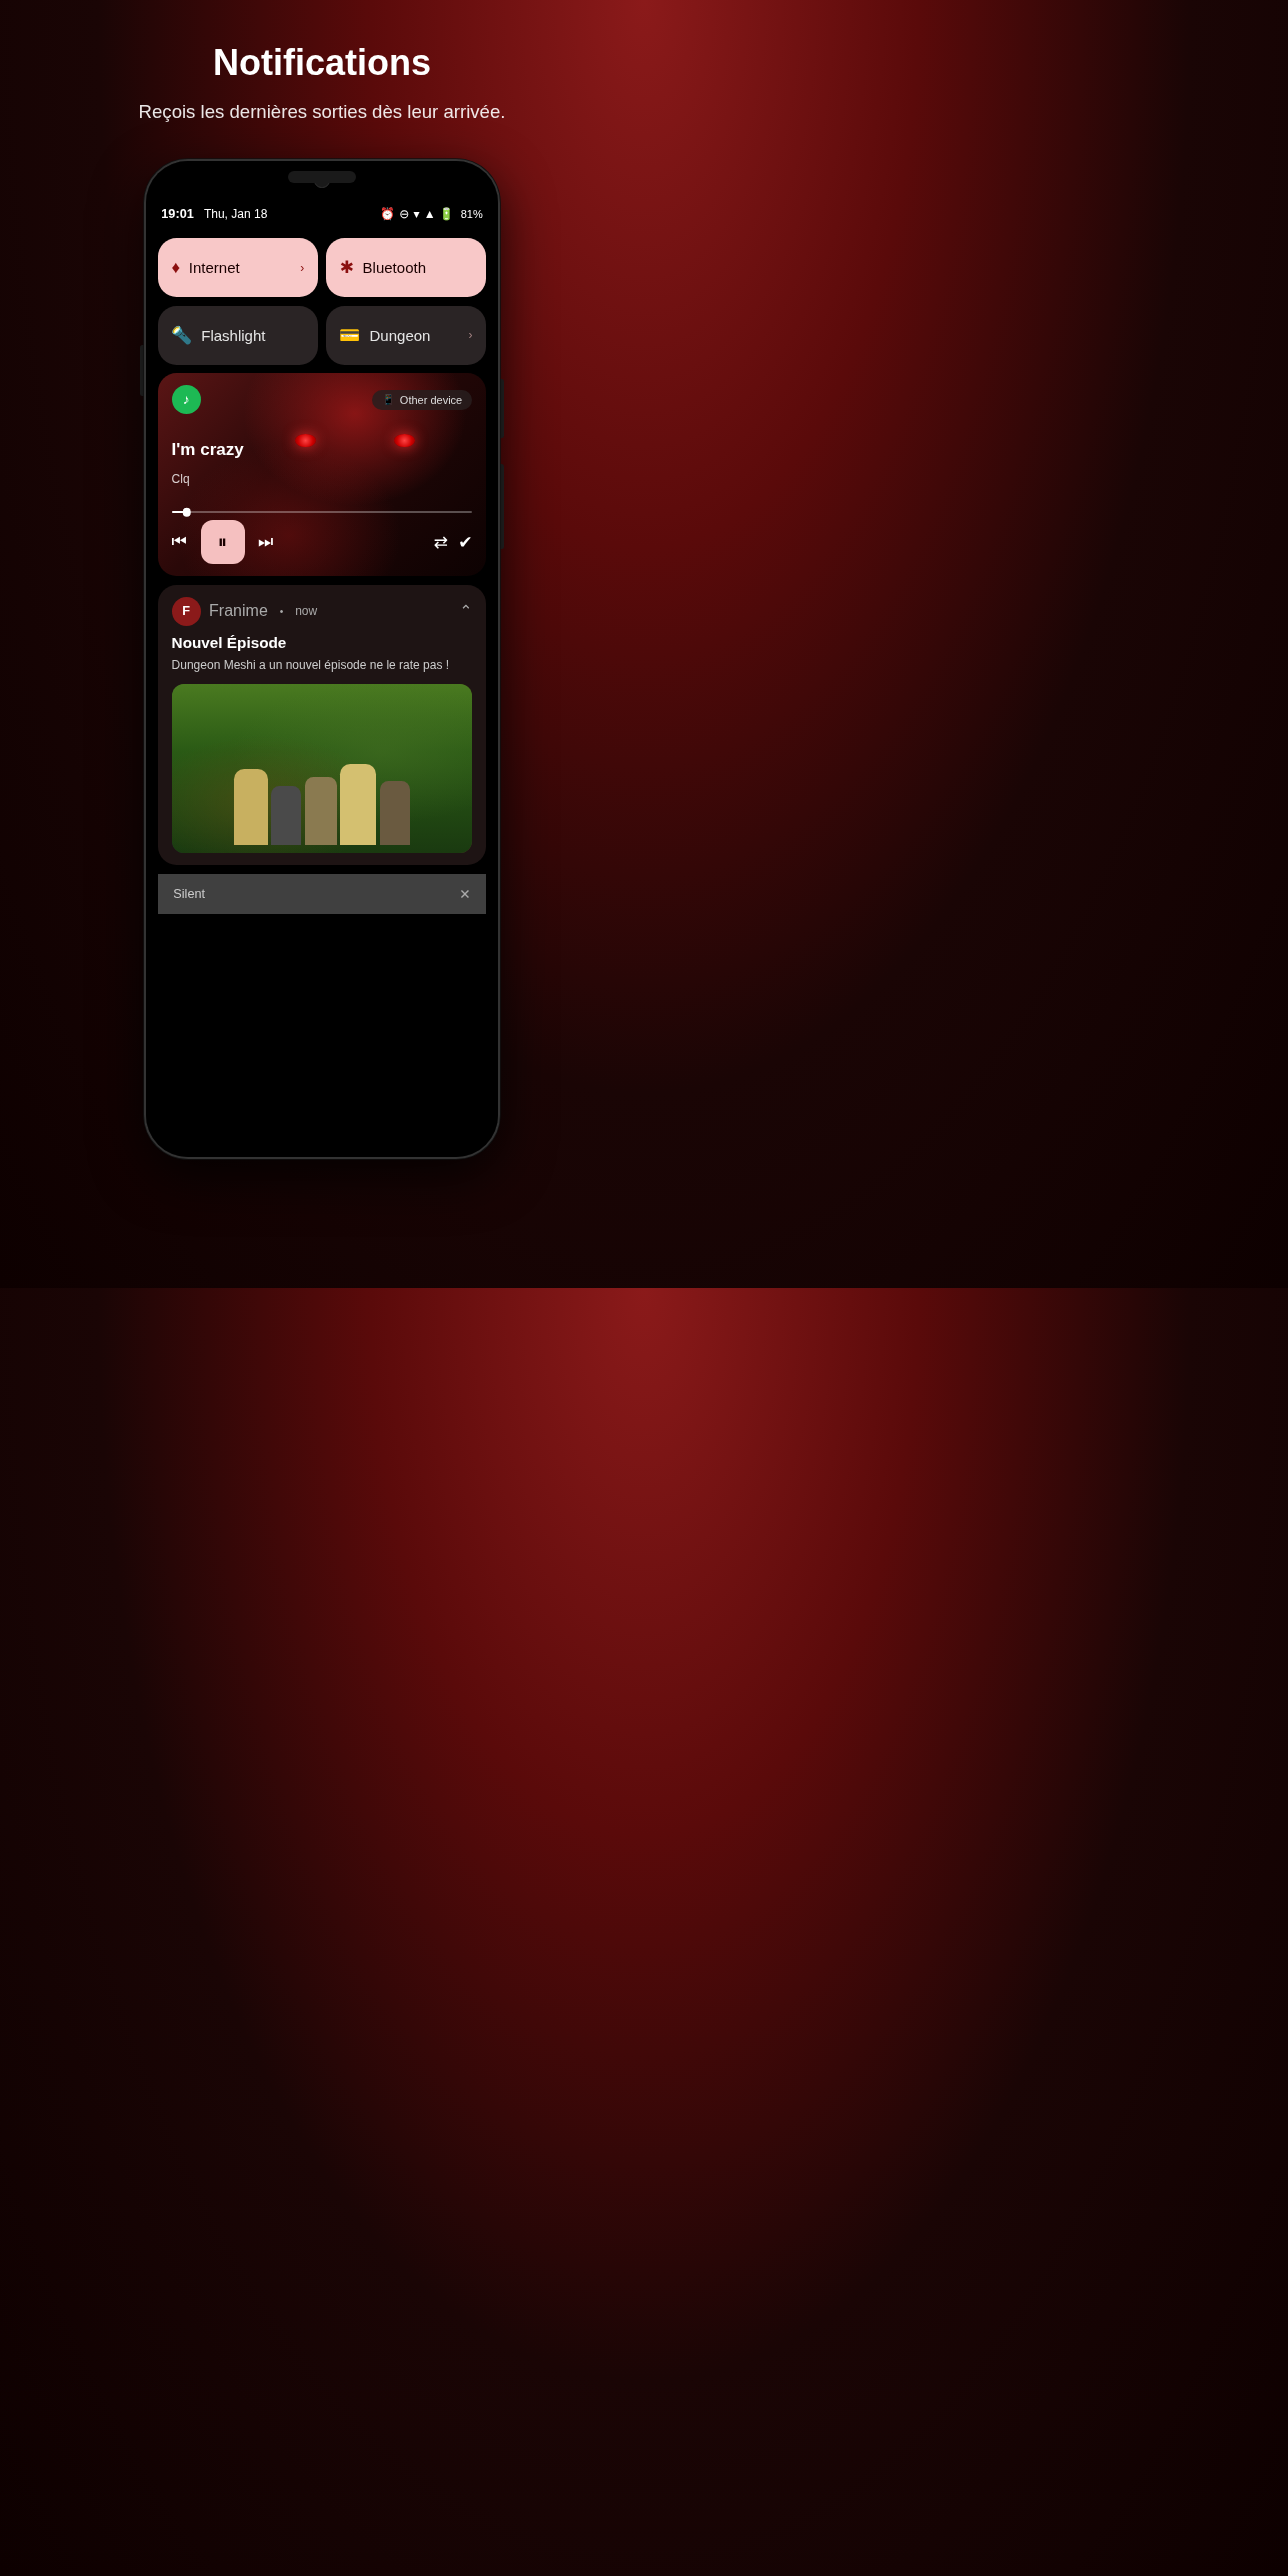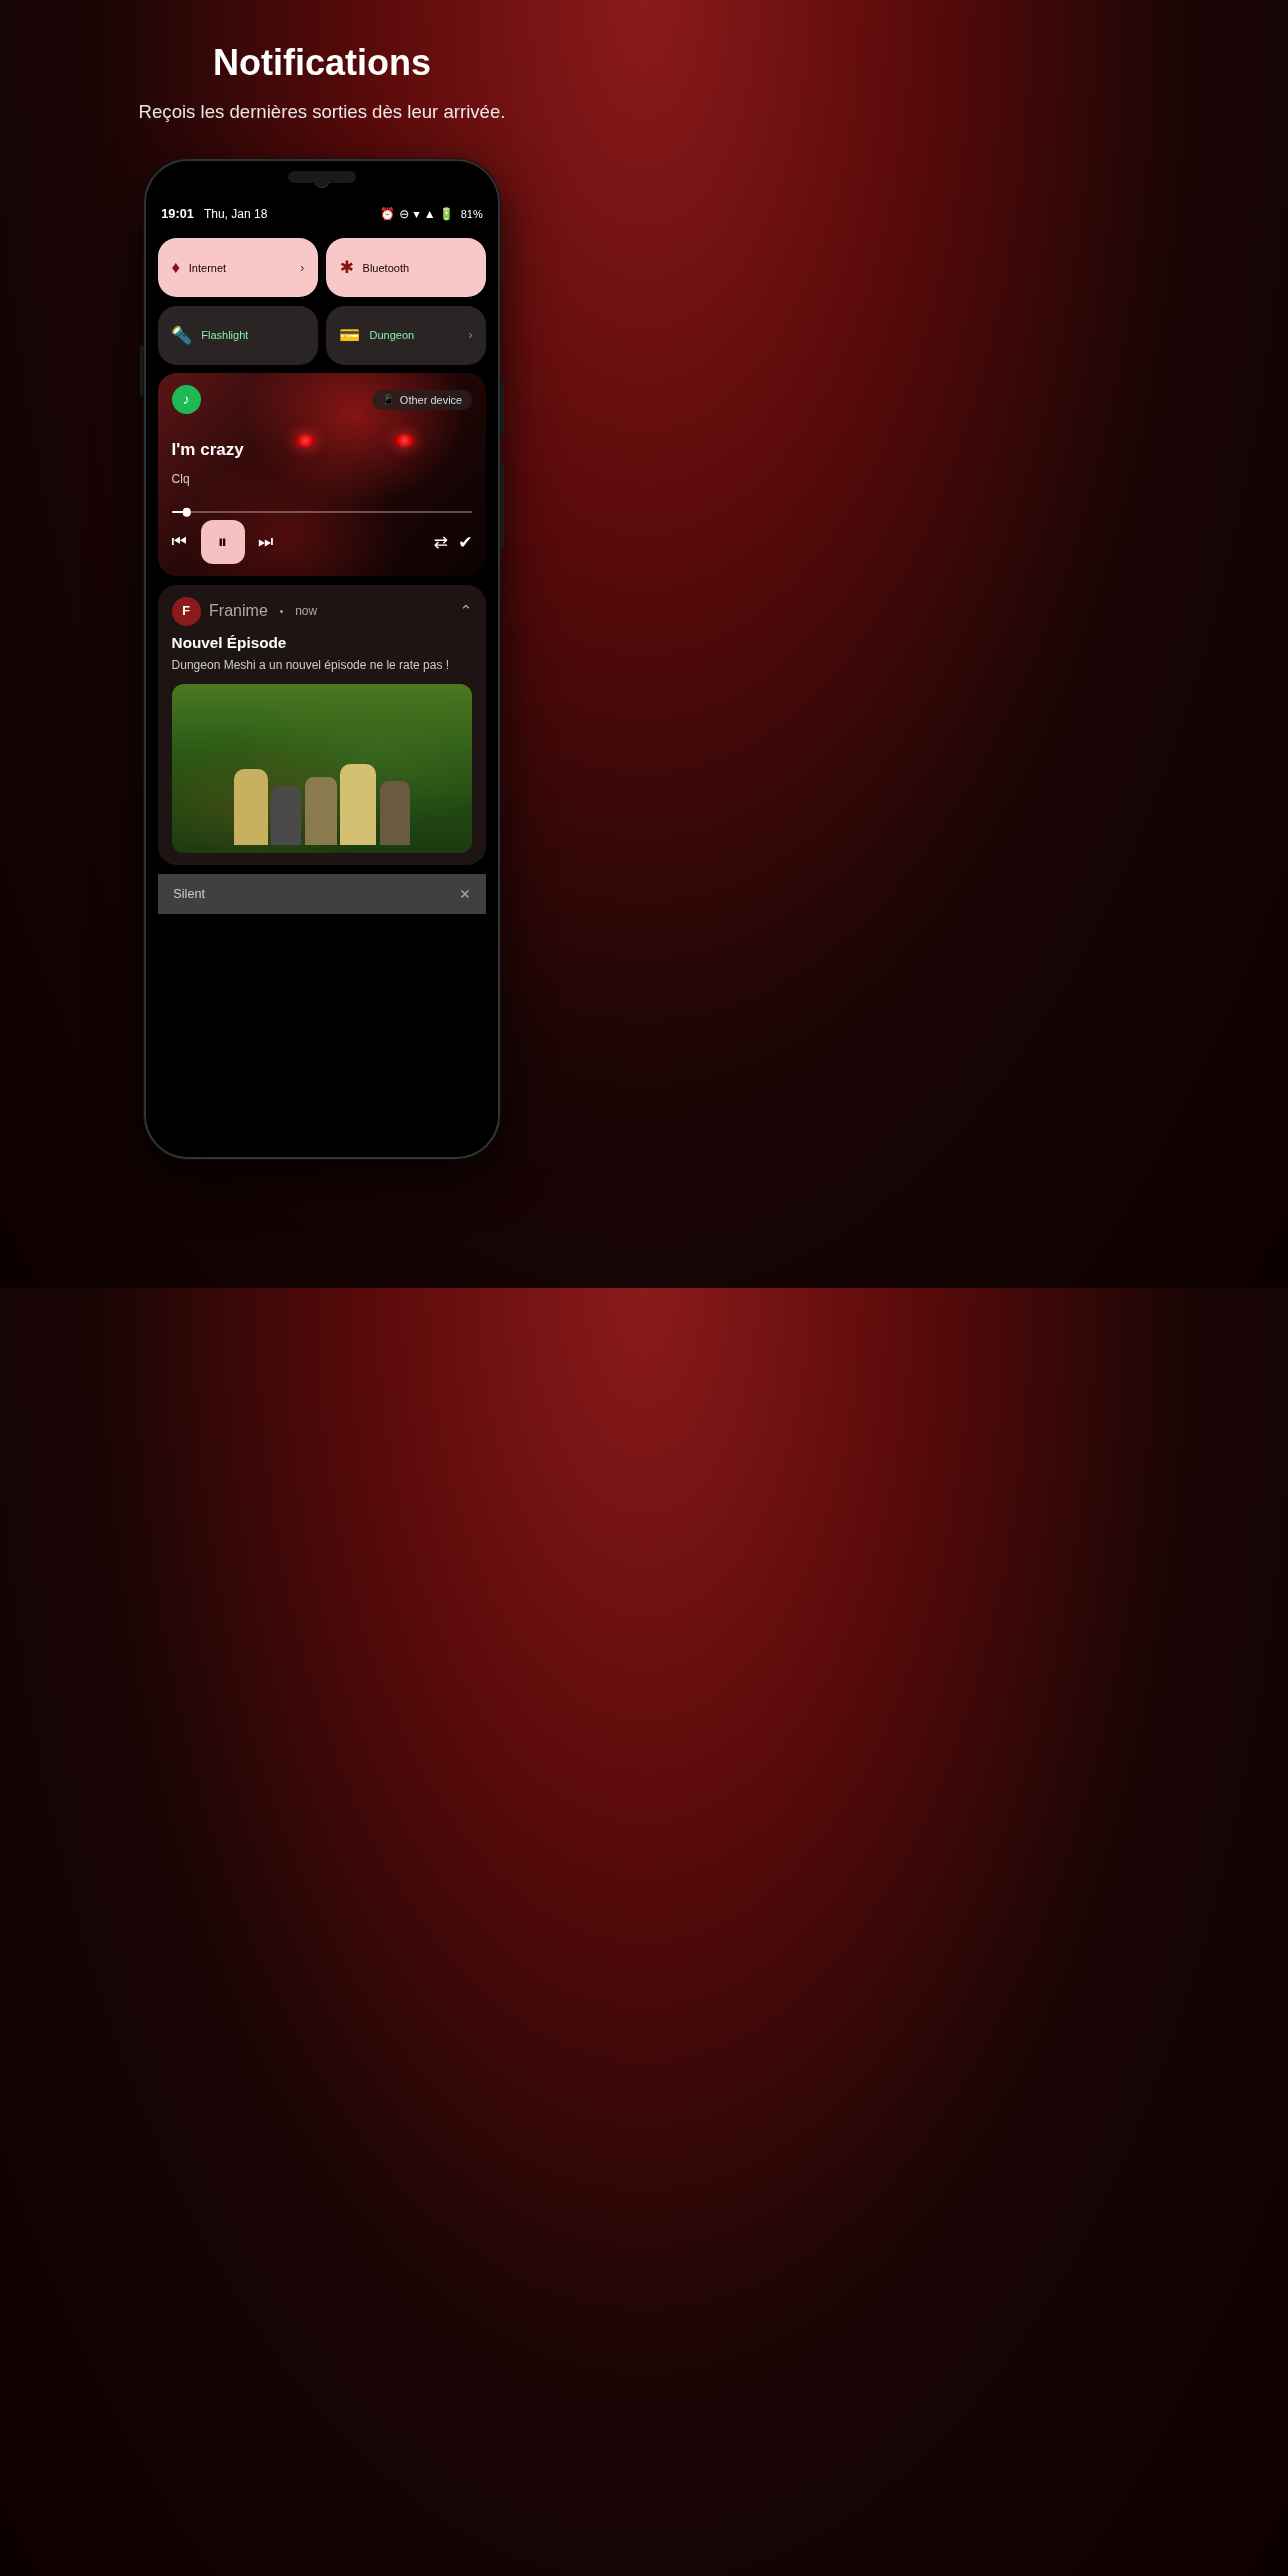--- a/index.html
+++ b/index.html
@@ -197,30 +197,30 @@
 
     .tile-inactive {
       background: #2a2425;
     }
 
     .tile-icon {
       font-size: 17px;
     }
 
     .tile-label {
-      font-size: 11px;
+      font-size: 15px;
       font-weight: 500;
     }
 
     .tile-active .tile-label {
       color: #1a0000;
     }
 
     .tile-inactive .tile-label {
-      color: #86efac;
+      color: #e5e5e5;
     }
 
     .tile-active .tile-icon {
       color: #8b1010;
     }
 
     .tile-inactive .tile-icon {
       color: #c0a0a0;
     }
 

